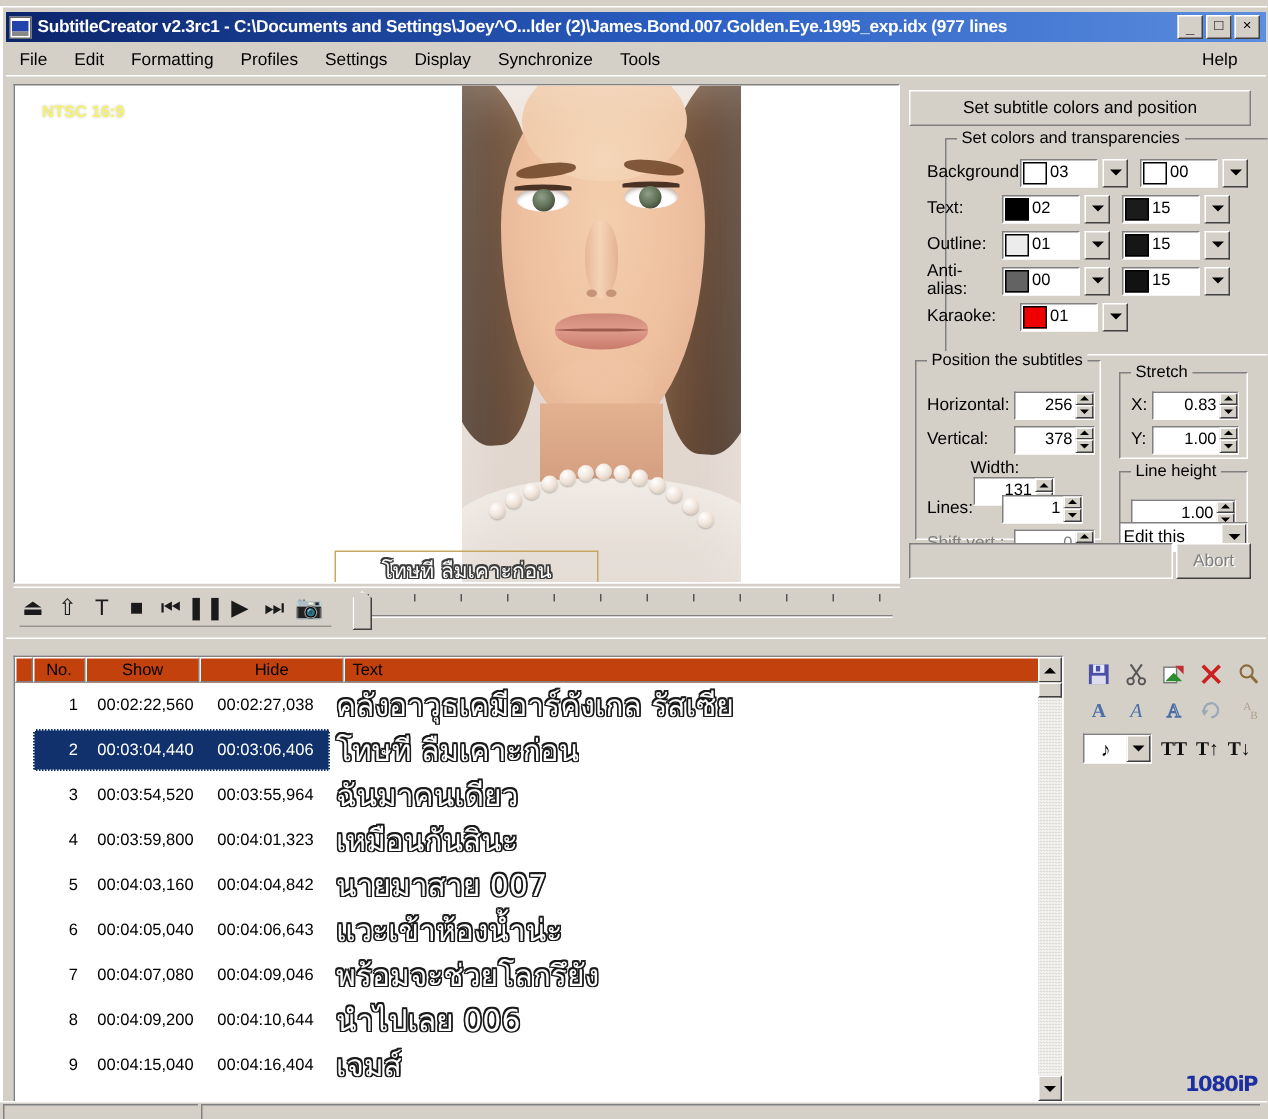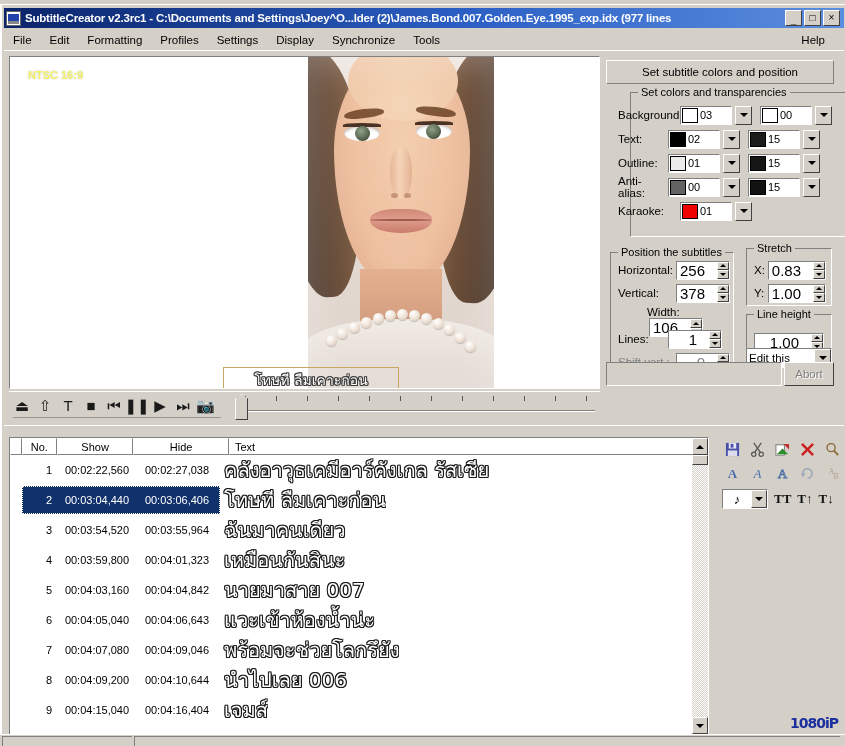--- a/index.html
+++ b/index.html
@@ -224,34 +224,34 @@
     width:17px; height:19px; background:#d4d0c8;
     border-top:1px solid #fff; border-left:1px solid #fff;
     border-right:1px solid #404040; border-bottom:1px solid #404040;
     display:flex; align-items:center; justify-content:center;
   }
   .combo-arrow::after {
     content:""; border-left:4px solid transparent; border-right:4px solid transparent;
     border-top:4px solid #000;
   }
 
-  #gb-position { left:4px; top:196px; width:124px; height:120px; }
+  #gb-position { left:4px; top:184px; width:124px; height:120px; }
   #gb-stretch  { left:140px; top:192px; width:86px; height:58px; }
   #gb-lineheight { left:140px; top:258px; width:86px; height:48px; }
 
   .field-row { position:absolute; height:20px; display:flex; align-items:center; }
   .field-label { font-size:11.5px; color:#000; }
   .field-label.dim { color:#808080; }
   .spin {
     display:flex; align-items:stretch; height:19px; background:#fff;
     border-top:1px solid #808080; border-left:1px solid #808080;
     border-right:1px solid #fff; border-bottom:1px solid #fff;
   }
-  .spin .sval { flex:1 1 auto; text-align:right; font-size:15px; color:#000;
-                padding-right:12px; line-height:17px; }
+  .spin .sval { flex:1 1 auto; text-align:right; font-size:11px; color:#000;
+                padding-right:2px; line-height:17px; }
   .spin .sval.dim { color:#808080; }
   .spin-btns { width:12px; display:flex; flex-direction:column; flex:0 0 auto; }
   .spin-btns div {
     flex:1; background:#d4d0c8;
     border-top:1px solid #fff; border-left:1px solid #fff;
     border-right:1px solid #404040; border-bottom:1px solid #404040;
     display:flex; align-items:center; justify-content:center;
   }
   .spin-btns .up::after { content:""; border-left:3px solid transparent;
     border-right:3px solid transparent; border-bottom:3px solid #000; }
@@ -298,21 +298,21 @@
   #list-panel {
     position:absolute; left:7px; top:432px; width:700px; height:298px;
     background:#fff;
     border-top:1px solid #808080; border-left:1px solid #808080;
     border-right:1px solid #fff; border-bottom:1px solid #fff;
     overflow:hidden;
   }
   #list-header { position:absolute; left:0; top:0; width:684px; height:17px;
     background:#d4d0c8; display:flex; }
   .hcell {
-    background:#ffffff; font-size:11px; color:#000;
+    background:#c2410c; font-size:11px; color:#000;
     display:flex; align-items:center; justify-content:center;
     border-top:1px solid #fff; border-left:1px solid #fff;
     border-right:1px solid #808080; border-bottom:1px solid #808080;
     height:17px;
   }
   .hcell.left { justify-content:flex-start; padding-left:5px; }
   #list-body { position:absolute; left:0; top:17px; width:684px; bottom:0; }
   .row { position:relative; height:30px; display:flex; align-items:center; }
   .row.sel .cell-no, .row.sel .cell-show, .row.sel .cell-hide { color:#fff; }
   .row .selbar {
@@ -629,21 +629,21 @@
             <div class="sval">378</div>
             <div class="spin-btns">
               <div class="up"></div>
               <div class="dn"></div>
             </div>
           </div>
         </div>
         <div class="field-row" style="left: 12px; top: 250px; width: 116px; flex-direction: column;">
           <div class="field-label" style="width: 58px;">Width:</div>
           <div class="spin" style="width: 54px;">
-            <div class="sval">106</div>
+            <div class="sval">131</div>
             <div class="spin-btns">
               <div class="up"></div>
               <div class="dn"></div>
             </div>
           </div>
         </div>
         <div class="field-row" style="left: 12px; top: 273px; width: 116px;">
           <div class="field-label" style="width: 50px;">Lines:</div>
           <div class="spin" style="width: 54px;">
             <div class="sval">1</div>

